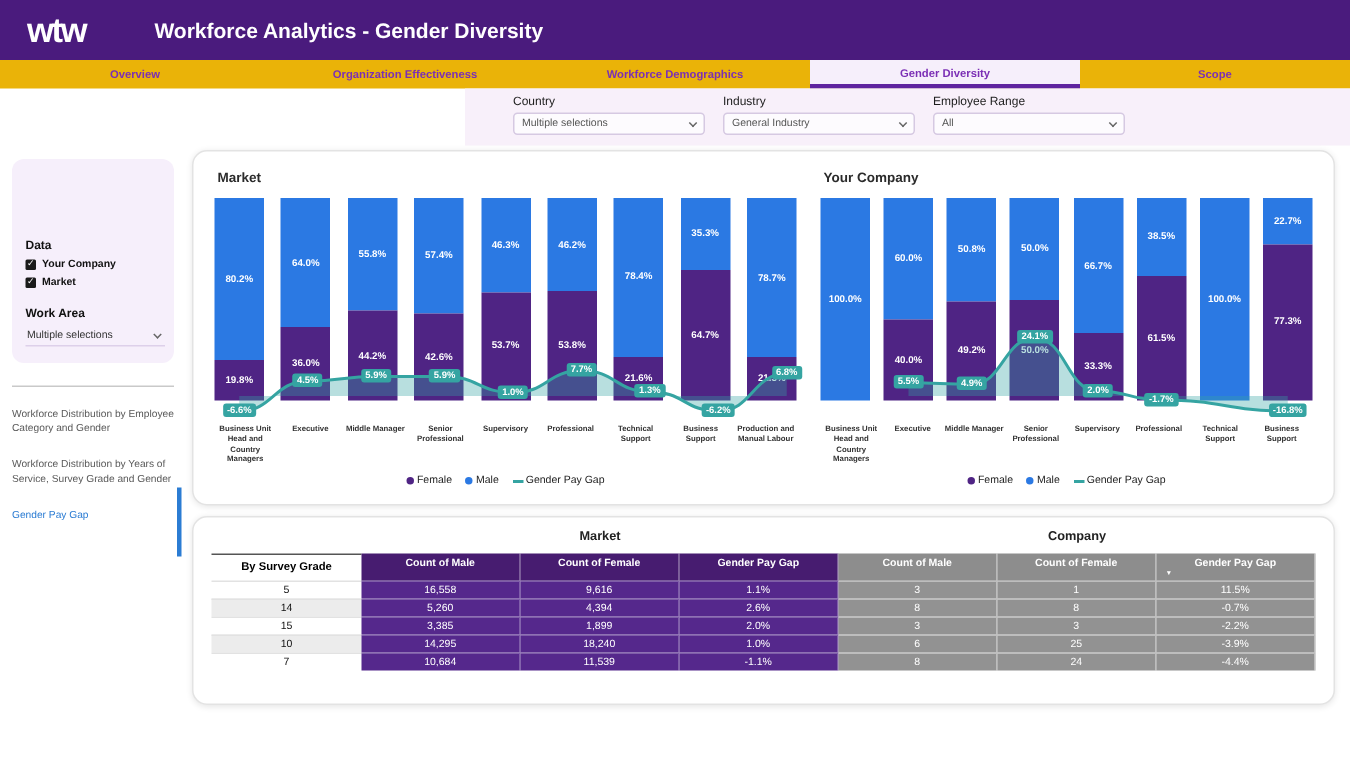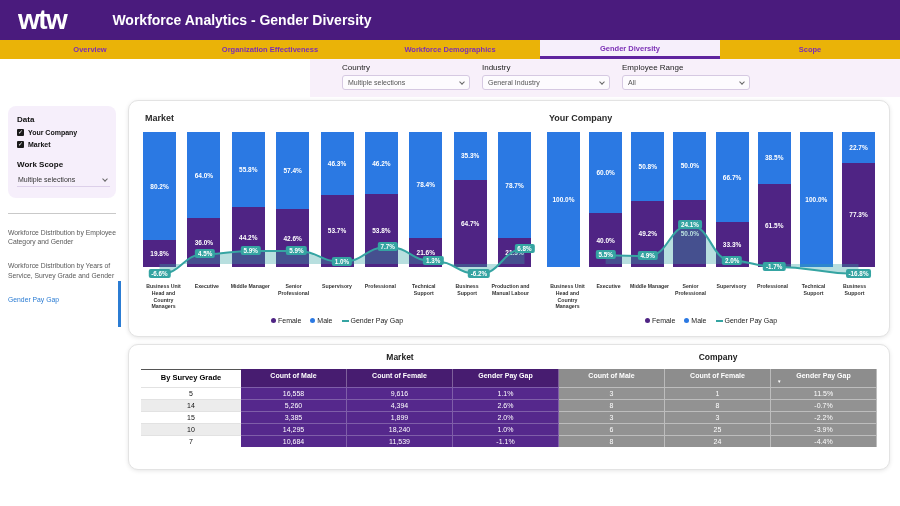--- a/index.html
+++ b/index.html
@@ -1,21 +1,21 @@
 <!DOCTYPE html>
 <html><head>
 <meta charset="utf-8">
 <style>
   * { margin:0; padding:0; box-sizing:border-box; }
   body { background:#fff; font-family:"Liberation Sans", sans-serif; }
   .app { position:relative; width:900px; height:506px; background:#ffffff; overflow:hidden; }
 
   
   .banner { height:40px; background:#4a1b7d; display:flex; align-items:center; padding-left:18px; }
-  .logo { color:#fff; font-size:28px; font-weight:bold; letter-spacing:-1.5px; }
+  .logo { color:#fff; font-size:23px; font-weight:bold; letter-spacing:-1.5px; }
   .banner-title { color:#fff; font-size:14px; font-weight:bold; margin-left:46px; }
 
   
   .tabs { height:19px; display:flex; background:#eab308; }
   .tab { flex:1; display:flex; align-items:center; justify-content:center;
          font-size:7.5px; font-weight:bold; color:#7b2fb5; cursor:pointer; }
   .tab.active { background:#f6effb; border-bottom:3px solid #5f249f; }
 
   
   .filters { position:absolute; left:310px; top:59px; width:590px; height:38px;
@@ -24,21 +24,21 @@
   .filter-label { font-size:8px; font-weight:normal; color:#1d1d1d; }
   .filter-dd { margin-top:3px; height:15px; background:#fdfbfe; border:1px solid #d6c9e2;
                border-radius:3px; display:flex; align-items:center; justify-content:space-between;
                padding:0 5px; font-size:7px; color:#555; cursor:pointer; }
   .chev { width:4px; height:4px; border-right:1px solid #666; border-bottom:1px solid #666;
           transform:rotate(45deg); margin-top:-2px; flex:none; }
 
   
   .sidebar { position:absolute; left:8px; top:106px; width:108px; }
   .side-panel { background:#f6effb; border-radius:8px; padding:9px 6px 11px 9px; }
-  .side-h { font-size:8px; font-weight:bold; color:#111; }
+  .side-h { font-size:8px; font-weight:bold; color:#111;margin-top:44px; }
   .chk-row { display:flex; align-items:center; gap:4px; margin-top:5px; cursor:pointer; }
   .chk { width:7px; height:7px; background:#1a1a1a; border-radius:1px; color:#fff; font-size:6px;
          line-height:7px; text-align:center; flex:none; }
   .chk-label { font-size:7px; font-weight:bold; color:#111; }
   .side-h2 { margin-top:12px; }
   .side-dd { margin-top:5px; display:flex; align-items:center; justify-content:space-between;
              font-size:7px; color:#333; padding:2px 3px 3px 1px; border-bottom:1px solid #ddd0ea; cursor:pointer; }
   .side-divider { border-top:1px solid #c9c9c9; margin:15px 0 14px 0; }
   .side-nav { position:relative; }
   .nav-item { font-size:6.8px; color:#595959; line-height:1.35; margin-bottom:15px; cursor:pointer; }
@@ -137,21 +137,21 @@
       <div id="chk-list">
           <div class="chk-row">
             <span class="chk">✓</span>
             <span class="chk-label">Your Company</span>
           </div>
           <div class="chk-row">
             <span class="chk">✓</span>
             <span class="chk-label">Market</span>
           </div>
         </div>
-      <div class="side-h side-h2">Work Scope</div>
+      <div class="side-h side-h2">Work Area</div>
       <div class="side-dd">
         <span>Multiple selections</span>
         <span class="chev"></span>
       </div>
     </div>
     <div class="side-divider"></div>
     <div class="side-nav" id="side-nav">
         <div class="nav-item">Workforce Distribution by Employee Category and Gender</div>
         <div class="nav-item">Workforce Distribution by Years of Service, Survey Grade and Gender</div>
         <div class="nav-item active">Gender Pay Gap<span class="active-bar"></span></div>

